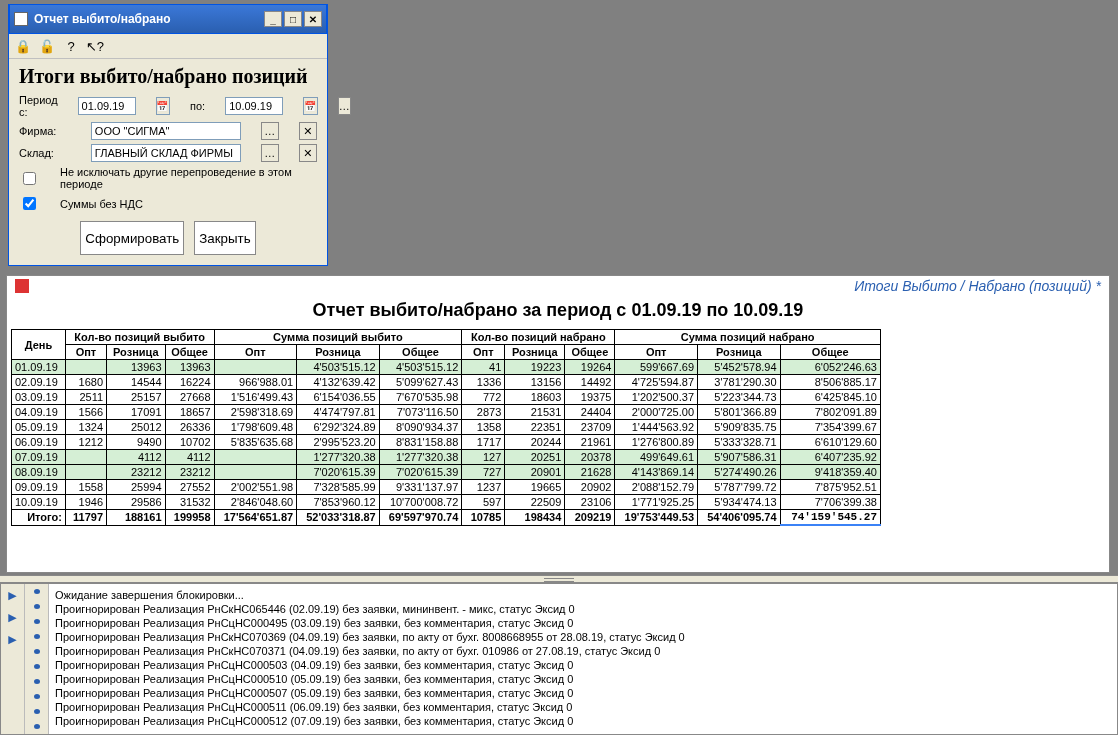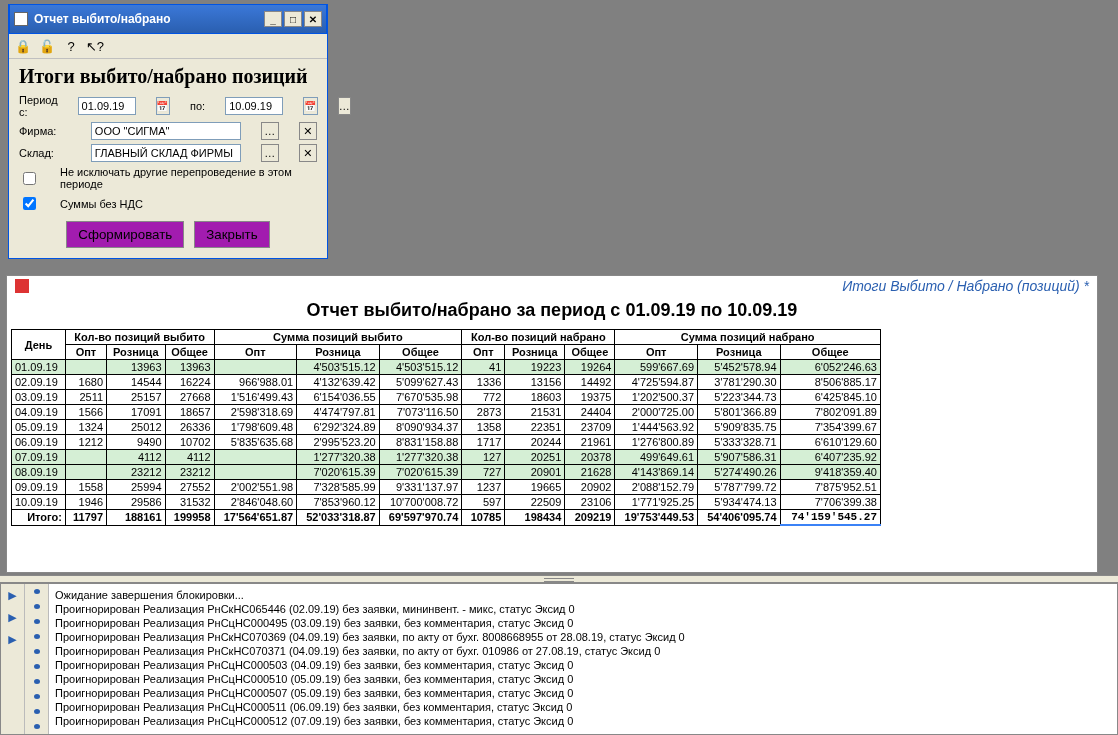--- a/index.html
+++ b/index.html
@@ -58,27 +58,27 @@
     font-size:11px;
   }
   .date { width:58px; }
   .cal { width:16px; height:18px; border:1px solid #7f9db9; background:#ece9d8;
     display:flex; align-items:center; justify-content:center; font-size:10px;}
   .combo { width:150px; }
   .sqbtn { width:20px; height:18px; border:1px solid #888; background:#ece9d8;
     display:flex; align-items:center; justify-content:center; font-size:11px;}
   .chk { margin-right:4px;}
   .buttons-row { display:flex; gap:10px; justify-content:center; margin-top:8px;}
-  .btn { padding:2px 11px; border:1px solid #888; background:#a21caf; height:27px;}
+  .btn { padding:2px 4px; border:1px solid #888; background:#ffffff; height:34px;}
 
   
   .report-wrap {
     position:absolute;
     top:275px;
-    left:6px; right:20px;
+    left:6px; right:8px;
     height:298px;
     background:#fff;
     border:1px solid #888;
     overflow:hidden;
   }
   .report-hdrbar {
     display:flex; align-items:center; justify-content:space-between;
     padding:2px 8px; background:#fff;
   }
   .pdficon { width:14px; height:14px; background:#d33; }

